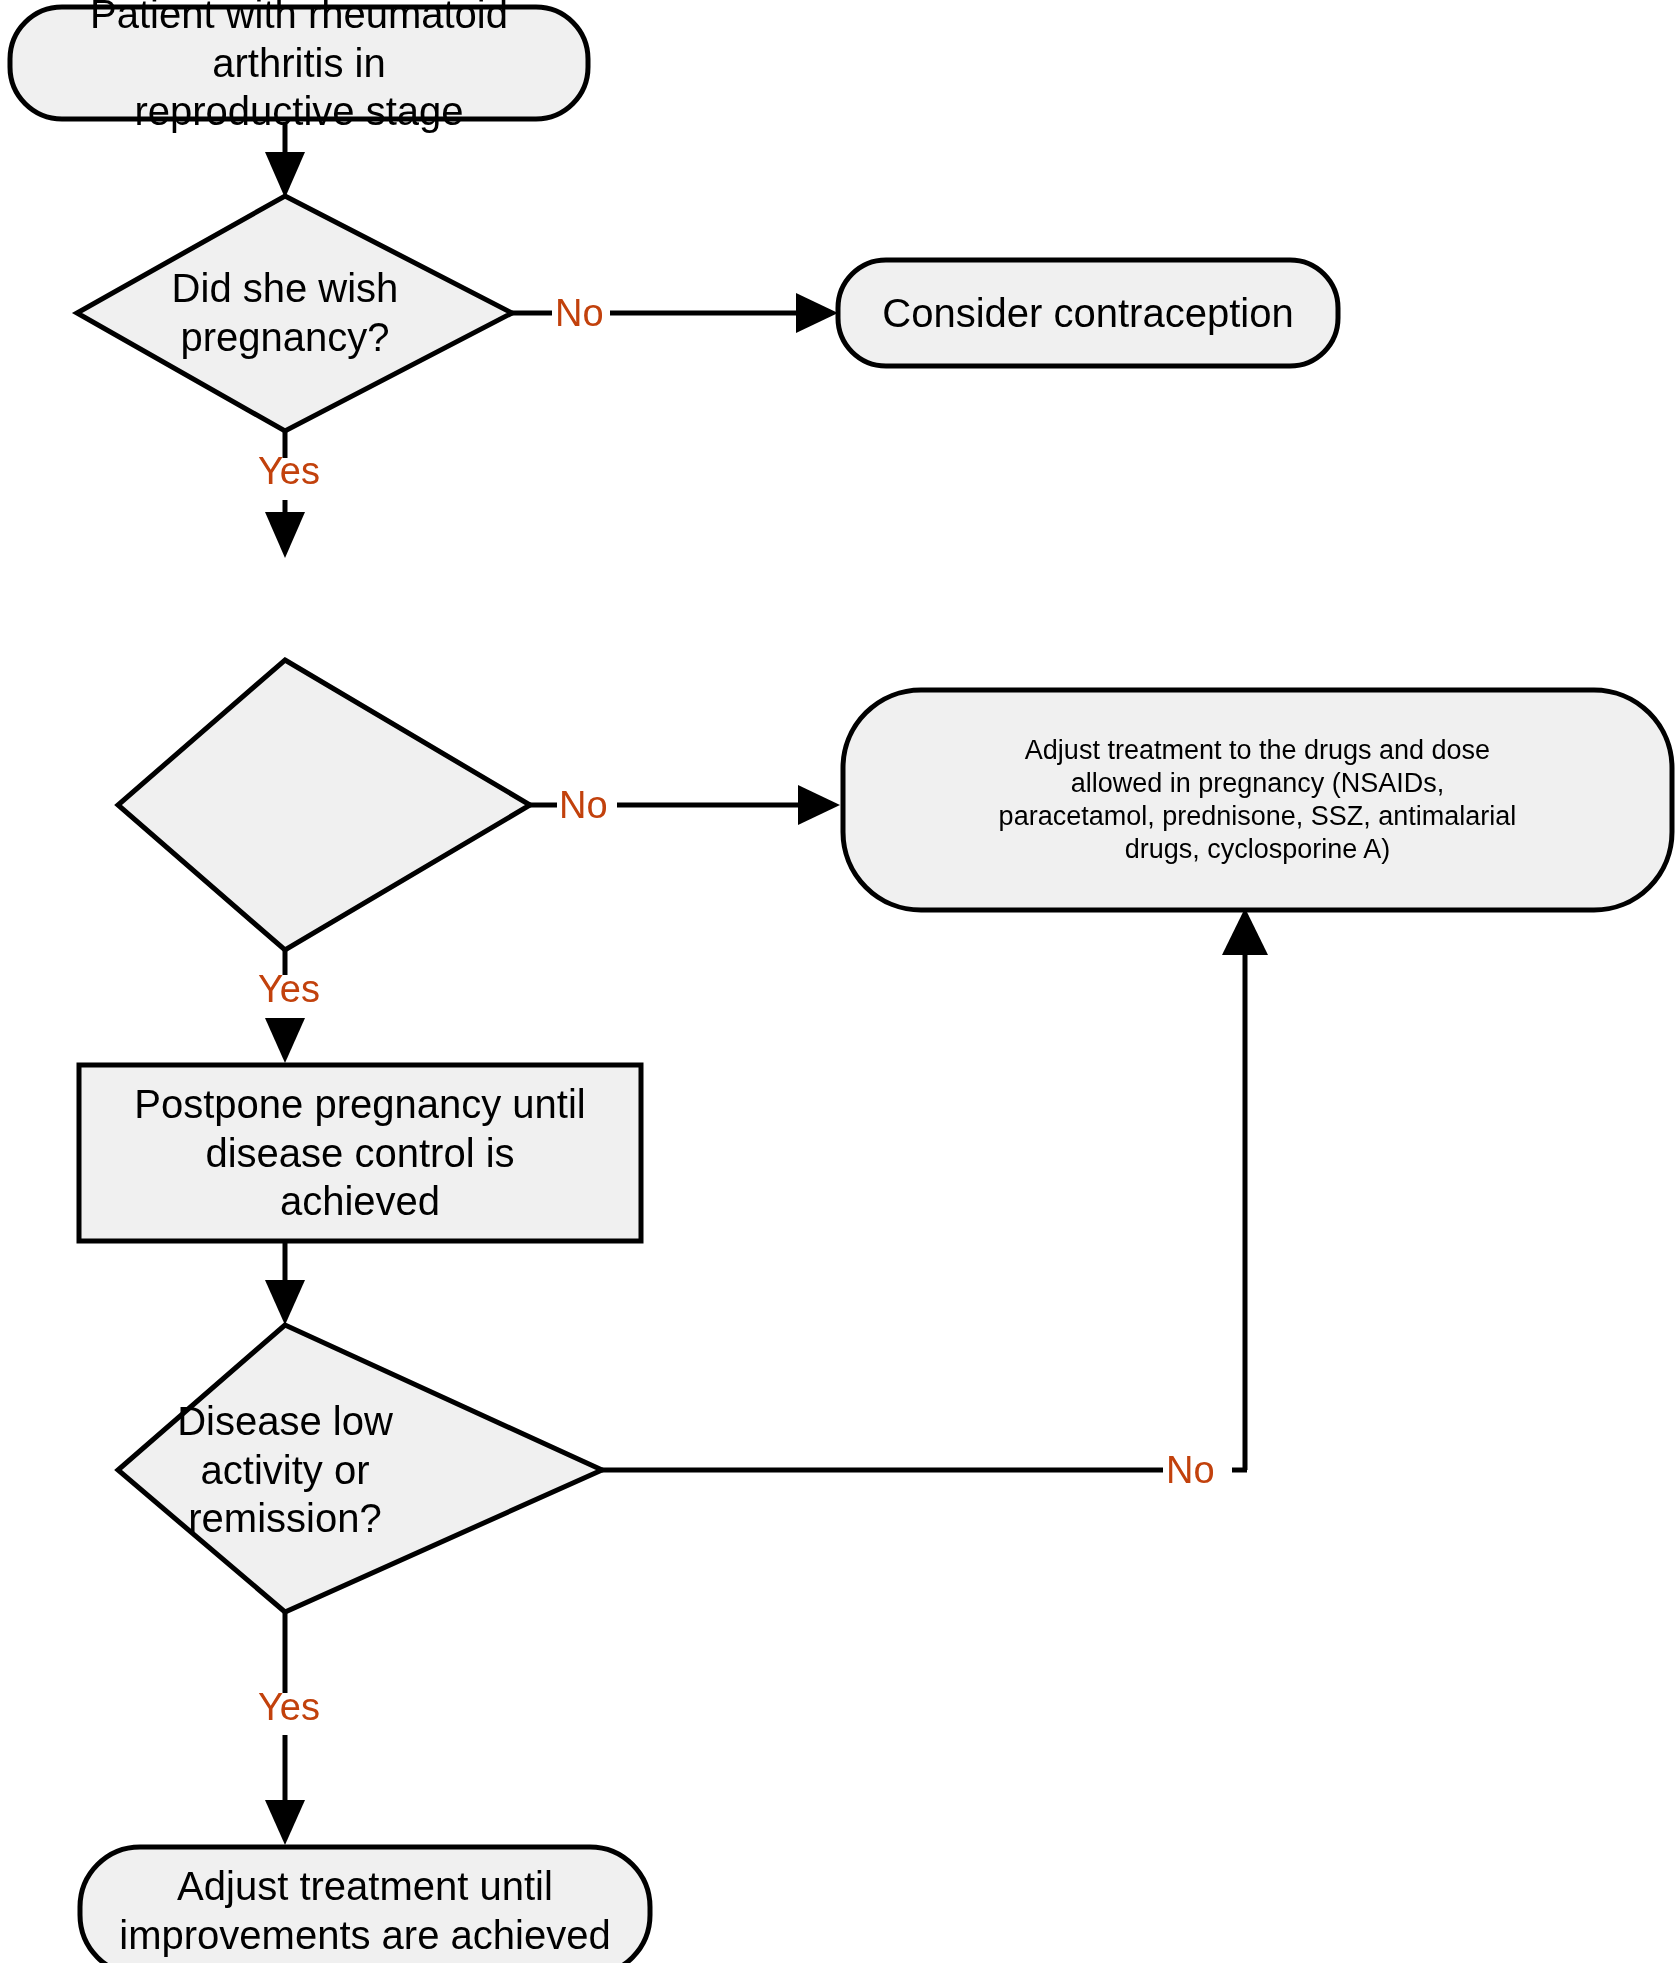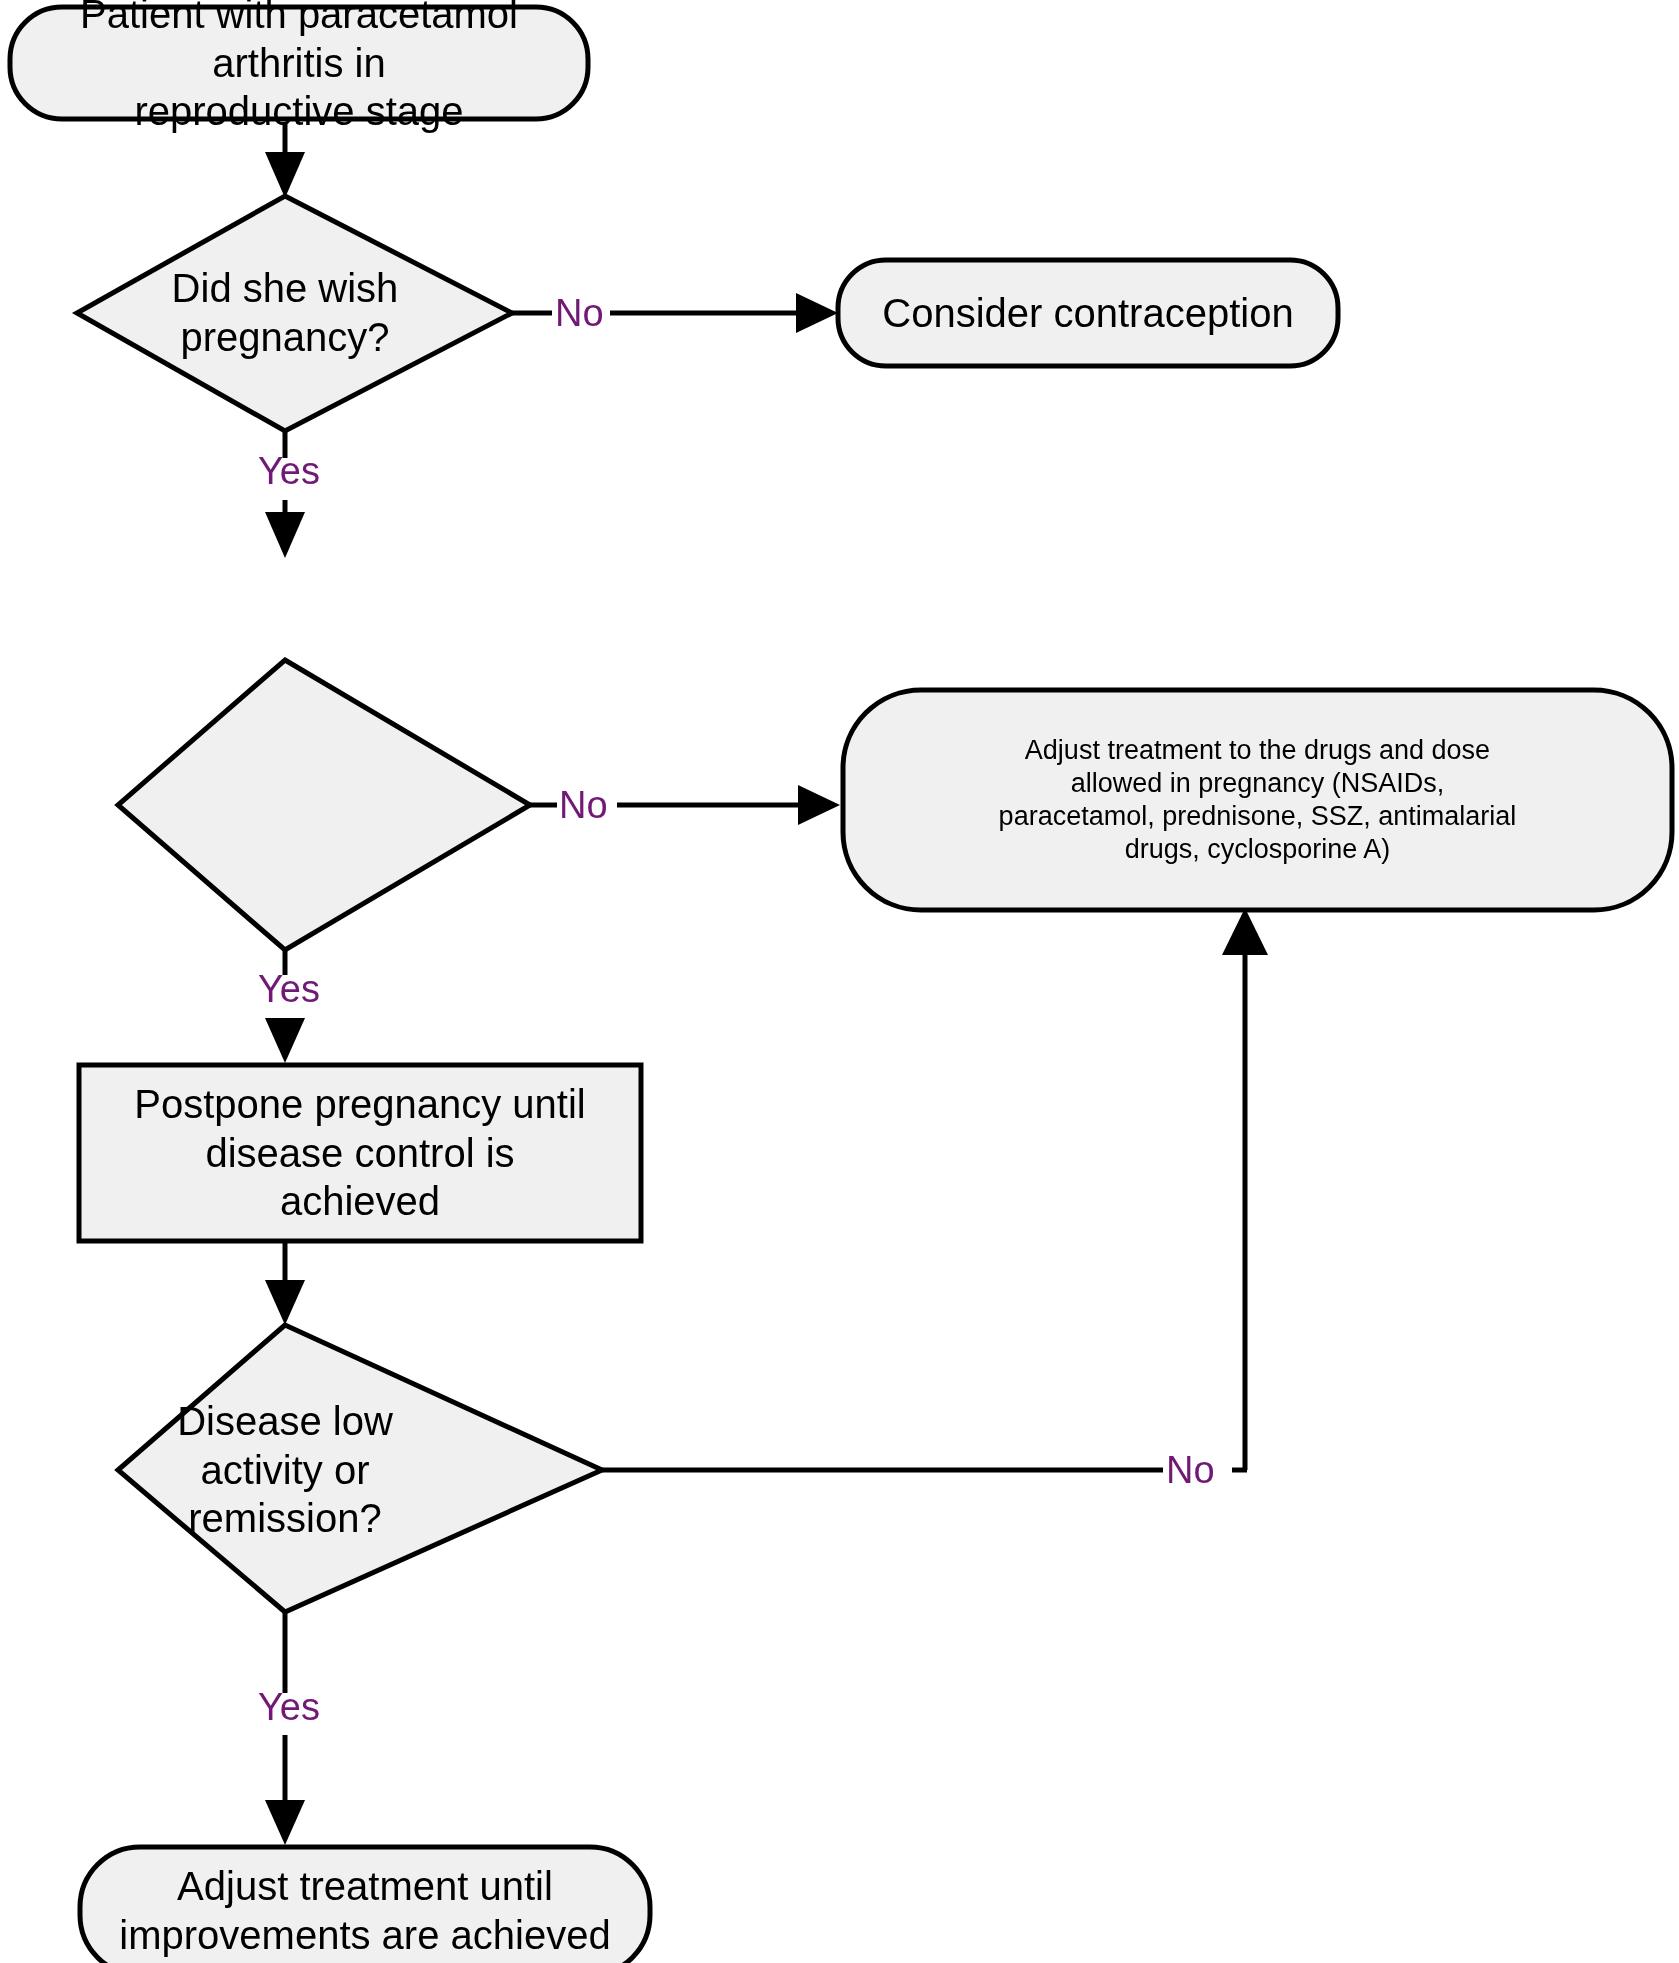--- a/index.html
+++ b/index.html
@@ -51,21 +51,21 @@
     justify-content: center;
     text-align: center;
     color: #000000;
     font-family: "Liberation Sans", sans-serif;
     line-height: 1.22;
     white-space: pre-line;
     pointer-events: none;
   }
   .edge-label {
     position: absolute;
-    color: #701a75;
+    color: #c2410c;
     font-family: "Liberation Sans", sans-serif;
     font-size: 38px;
     line-height: 1;
     white-space: nowrap;
   }
   .fs-40 { font-size: 40px; }
   .fs-39 { font-size: 27px; }
 </style>
 </head>
 <body>
@@ -144,21 +144,21 @@
 
     <rect class="node-shape" x="843" y="690" width="829" height="220" rx="78" ry="78"></rect>
 
     <rect class="node-shape" x="79" y="1065" width="562" height="176" rx="0" ry="0"></rect>
 
     <polygon class="node-shape" points="285,1325 602,1470 285,1612 118,1470"></polygon>
 
     <rect class="node-shape" x="80" y="1847" width="570" height="128" rx="60" ry="60"></rect>
   </svg>
 
-  <div class="node-label fs-40" style="left:20px; top:7px; width:558px; height:112px;">Patient with paracetamol arthritis in
+  <div class="node-label fs-40" style="left:20px; top:7px; width:558px; height:112px;">Patient with rheumatoid arthritis in
 reproductive stage</div>
 
   <div class="node-label fs-40" style="left:95px; top:283px; width:380px; height:60px;">Did she wish pregnancy?</div>
 
   <div class="node-label fs-40" style="left:848px; top:260px; width:480px; height:106px;">Consider contraception</div>
 
 
   <div class="node-label fs-39" style="left:855px; top:693px; width:805px; height:214px;">Adjust treatment to the drugs and dose
 allowed in pregnancy (NSAIDs,
 paracetamol, prednisone, SSZ, antimalarial

